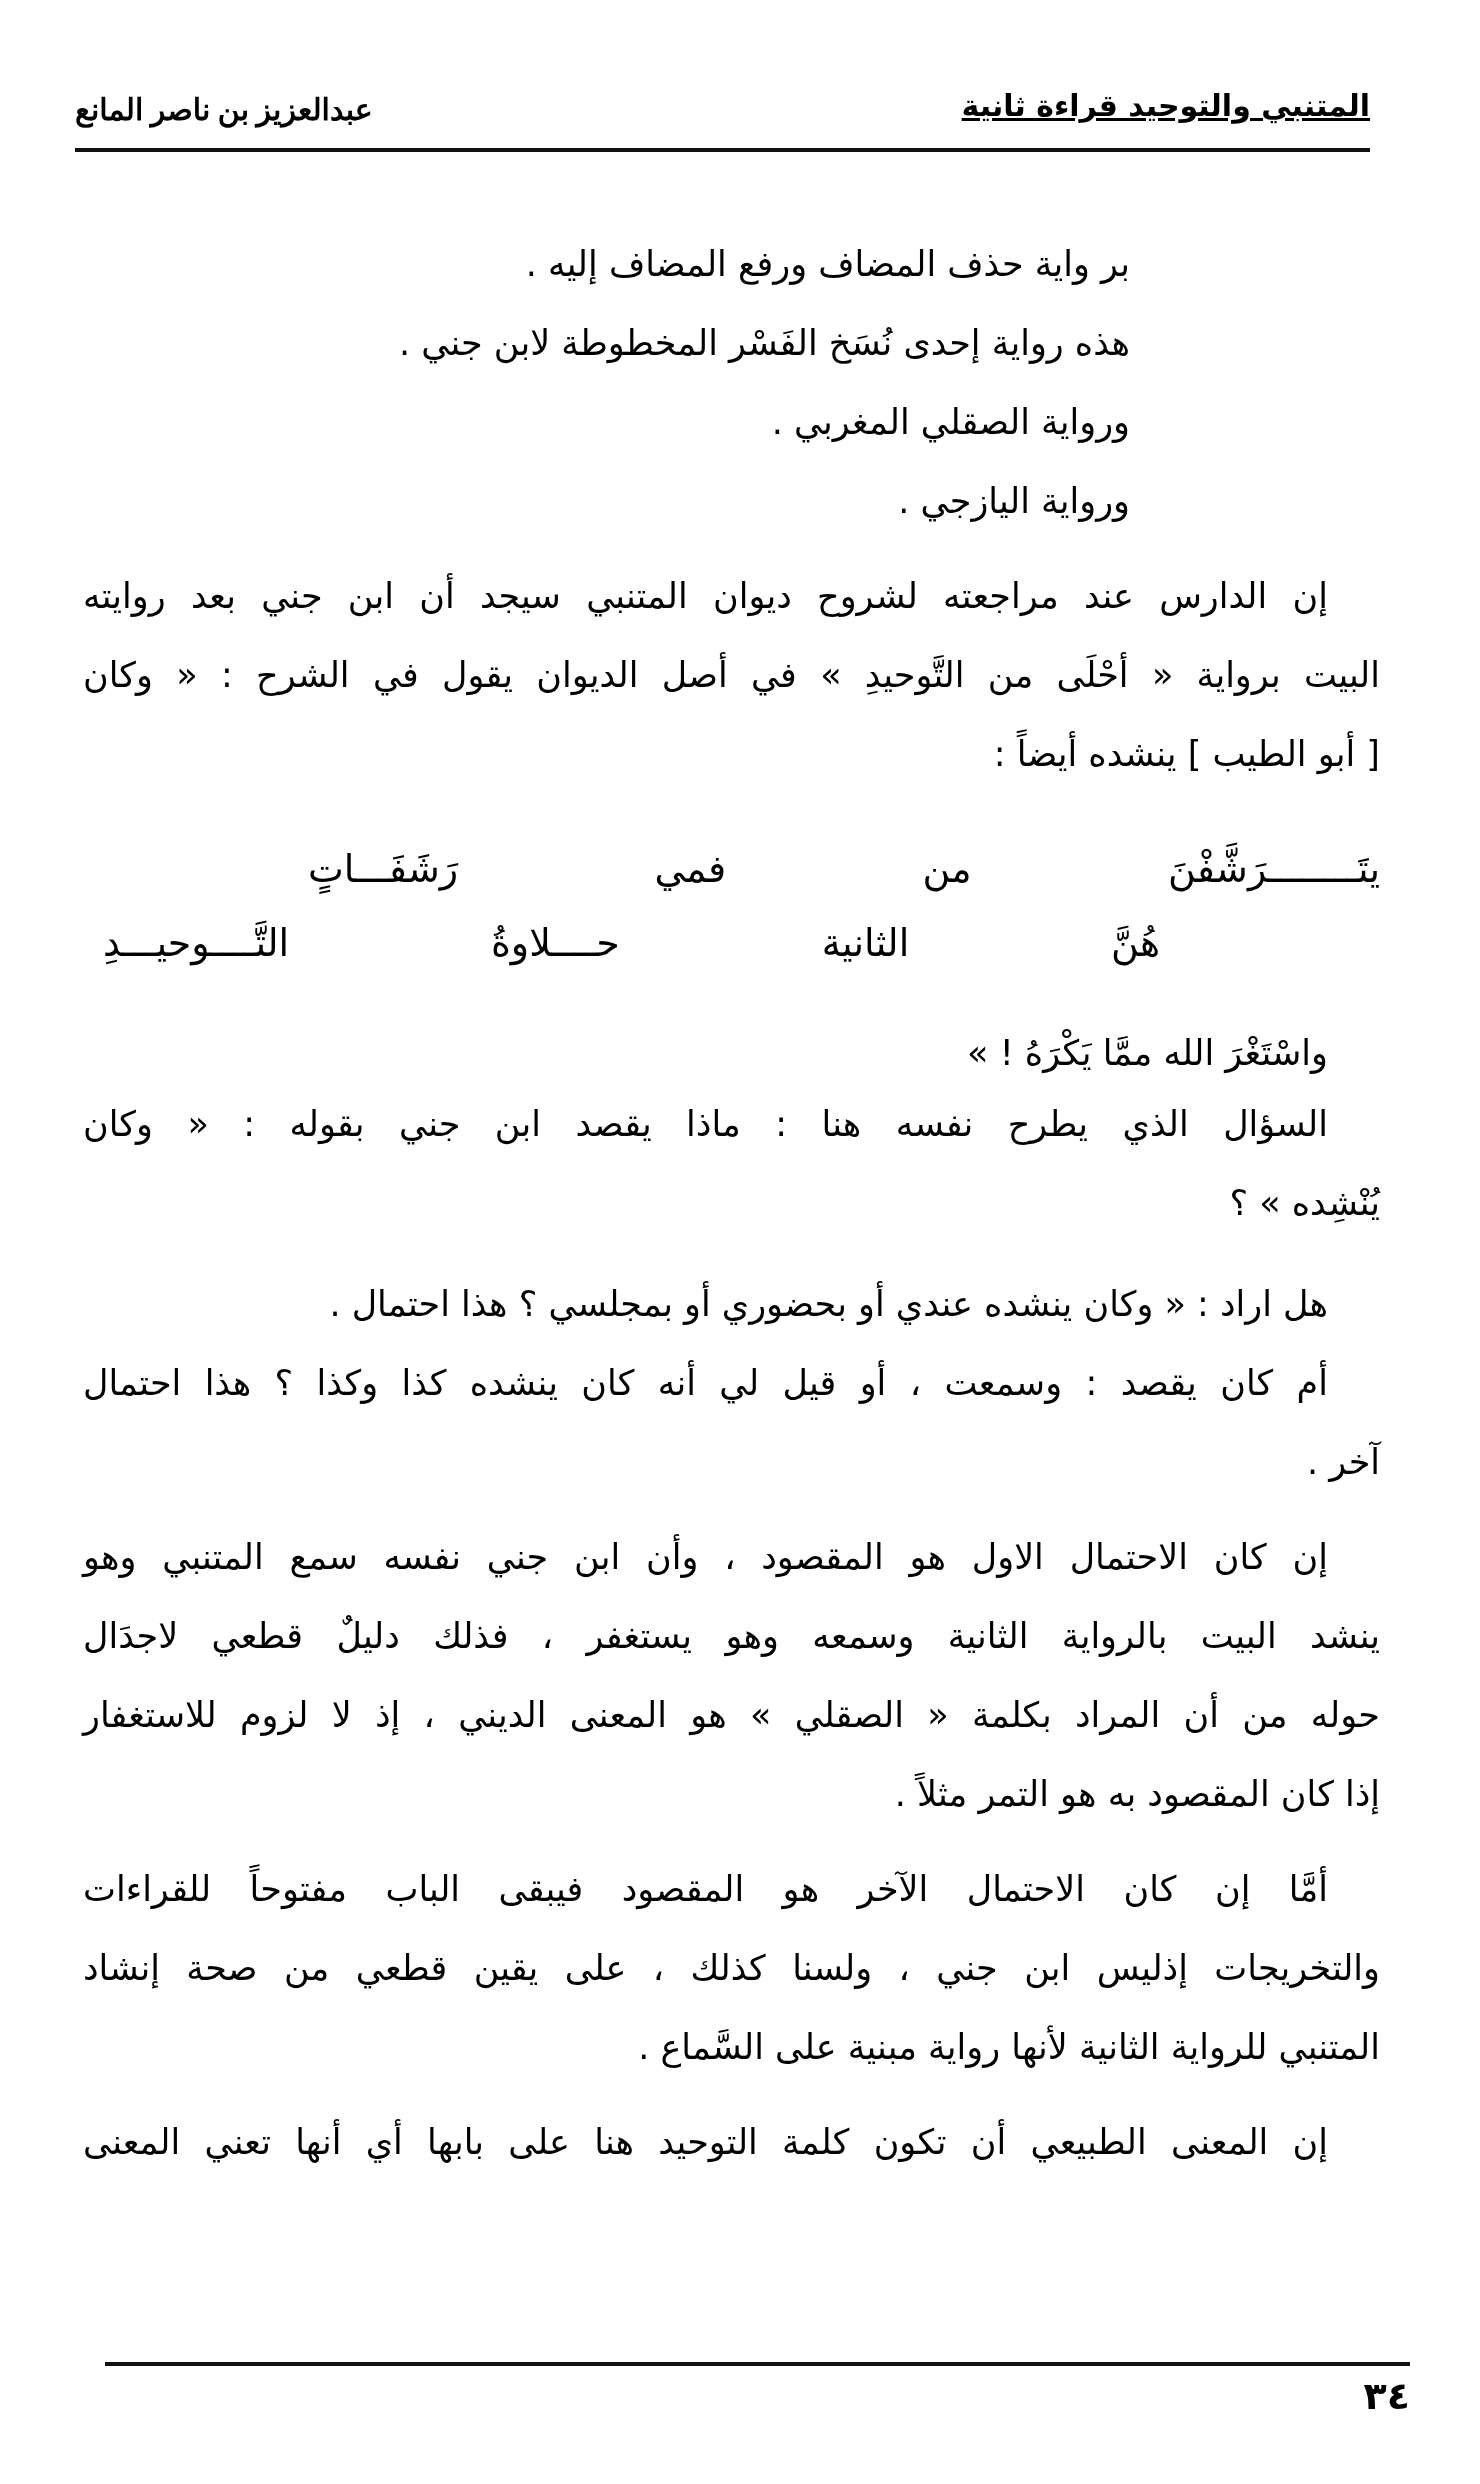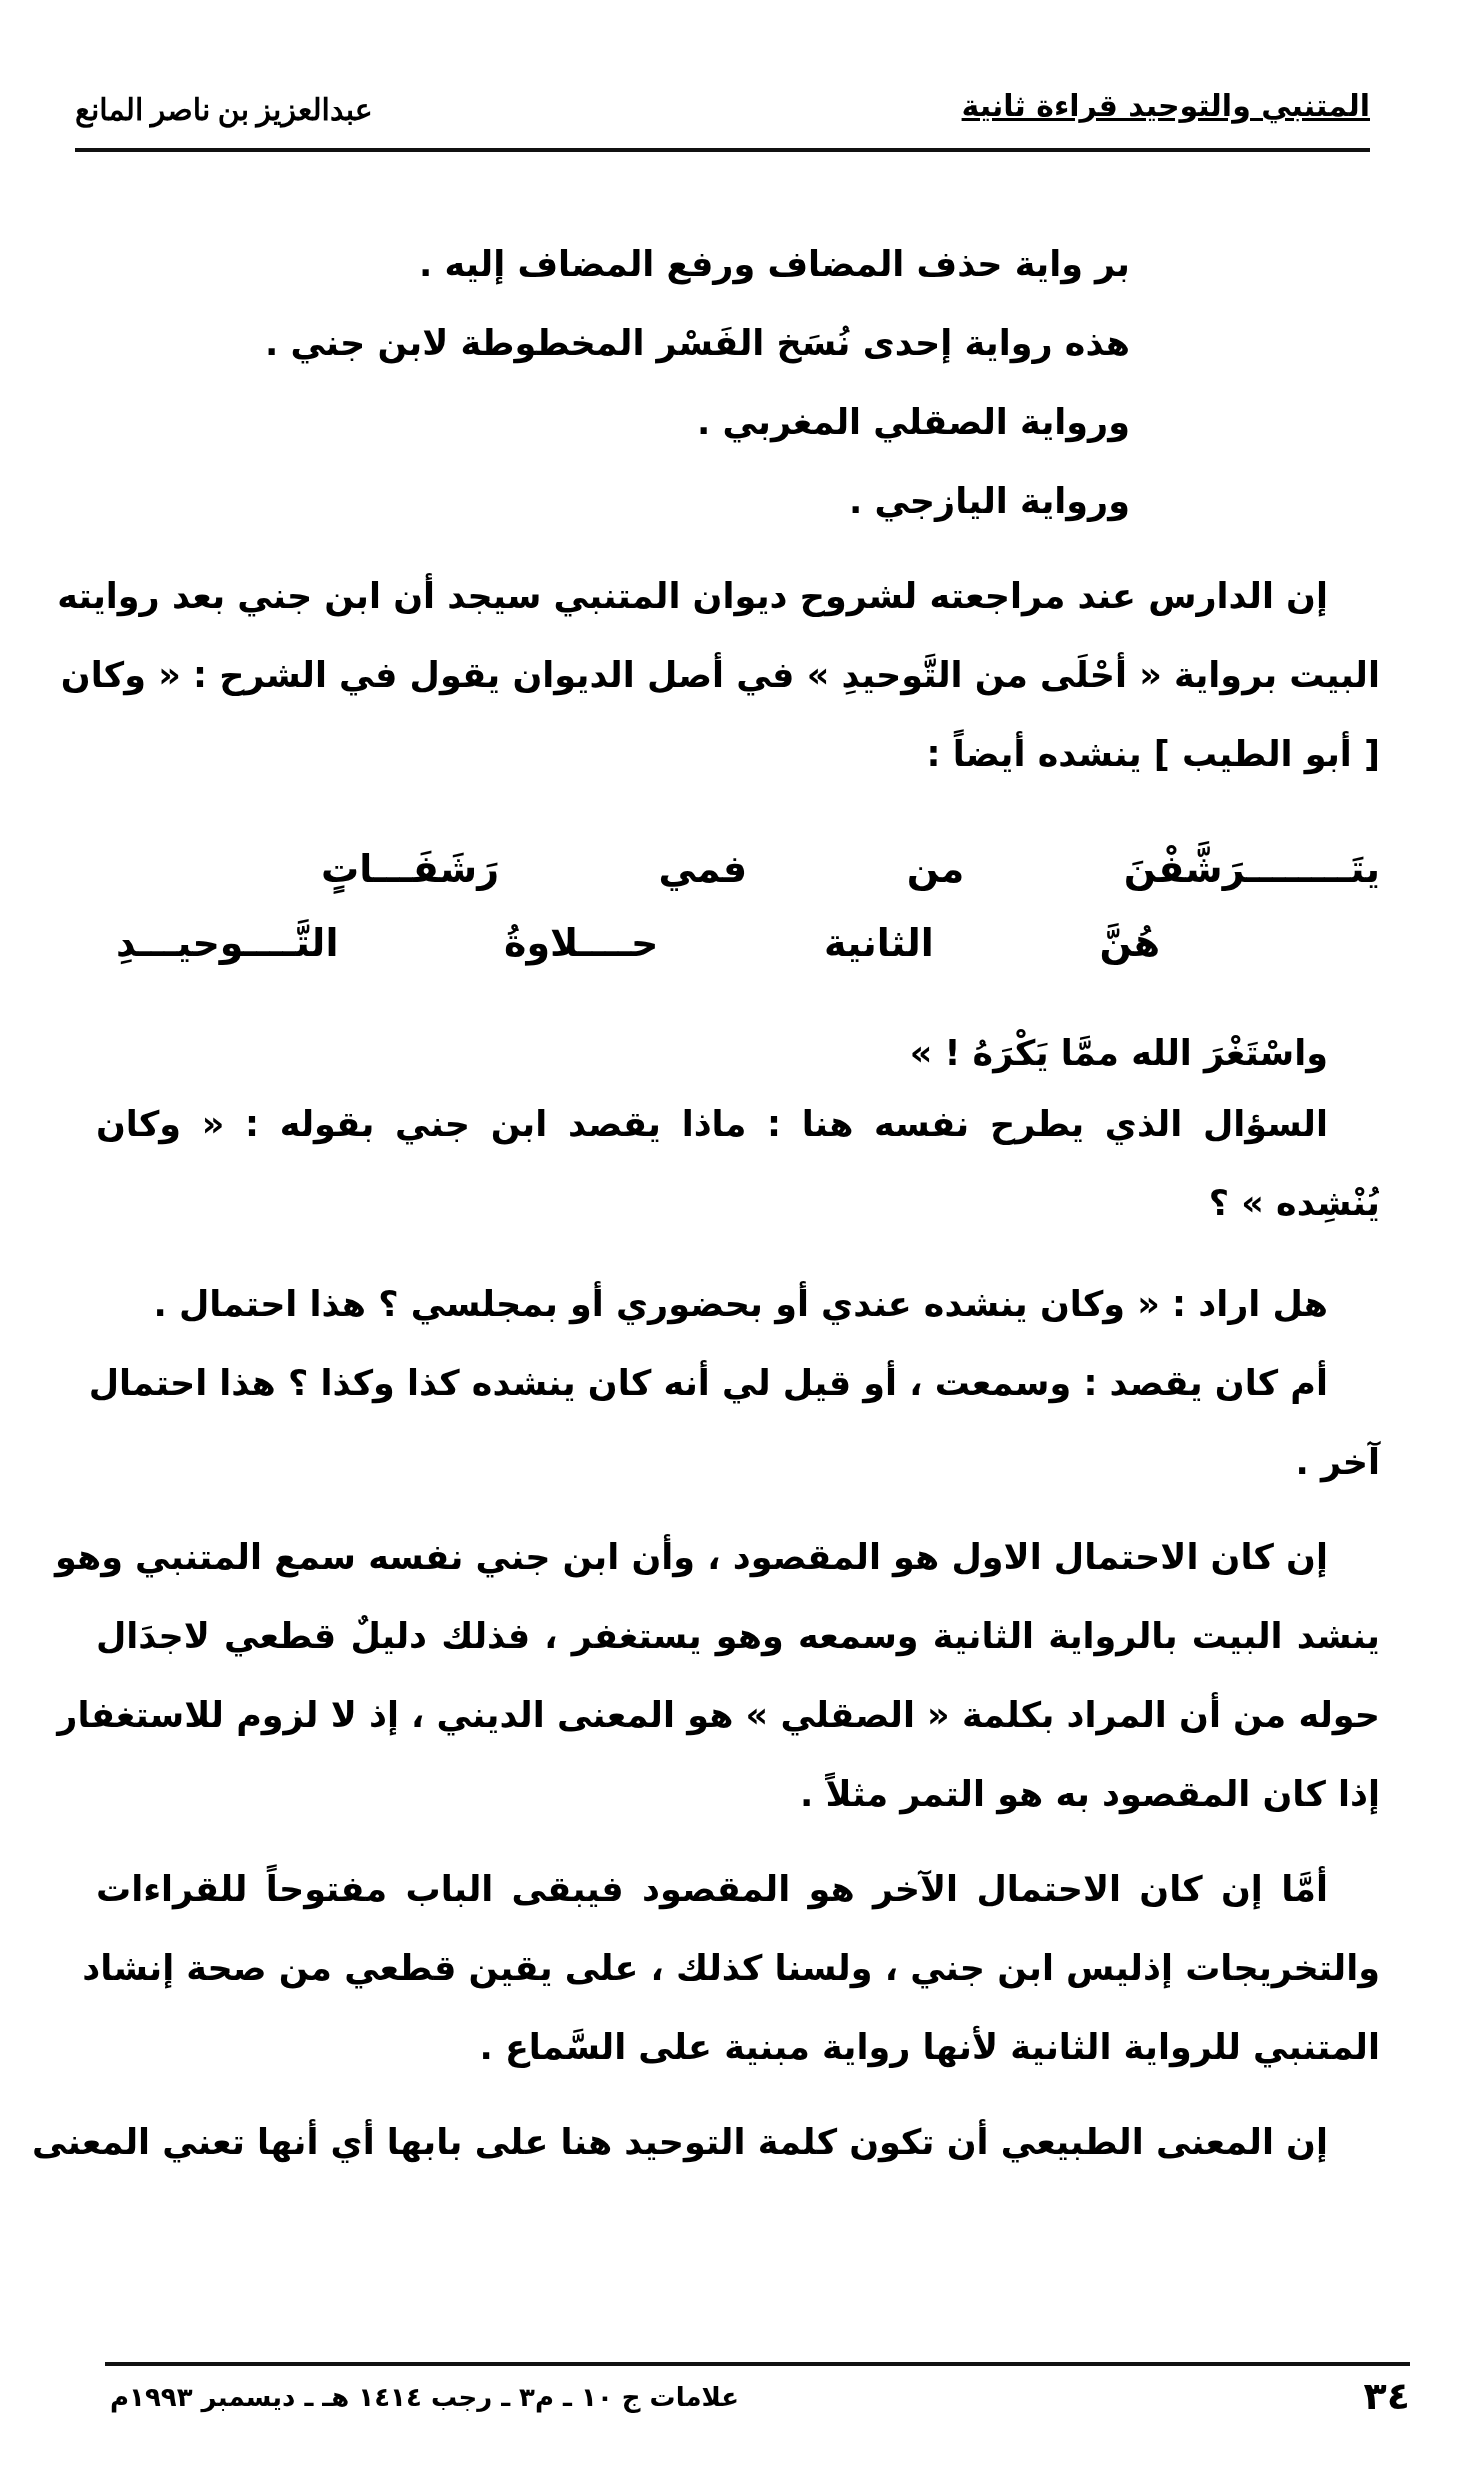--- a/index.html
+++ b/index.html
@@ -50,25 +50,25 @@
       top: 148px;
       left: 75px;
       right: 110px;
       height: 4px;
       background: #111;
     }
     
     .body-text {
       position: absolute;
       top: 225px;
-      left: 96px;
+      left: 83px;
       right: 100px;
       font-size: 35px;
       line-height: 79px;
-      font-weight: bold;
+      font-weight: normal;
     }
     .line {
       display: block;
       white-space: nowrap;
     }
     .indent-list {
       padding-right: 250px;
     }
     .para {
       margin-top: 16px;
@@ -206,16 +206,15 @@
     </div>
 
     <div class="para">
       <span class="line justify para-indent">إن المعنى الطبيعي أن تكون كلمة التوحيد هنا على بابها أي أنها تعني المعنى</span>
     </div>
   </div>
 
   <div class="foot-rule"></div>
   <div class="running-foot">
     <span class="page-number">٣٤</span>
-    <span class="journal-info">علامات ج ١٠ ـ م٣ ـ رجب ١٤١٤ هـ ـ ديسمبر ١٩٩٣م</span>
   </div>
 
 </div>
 
 </body></html>

